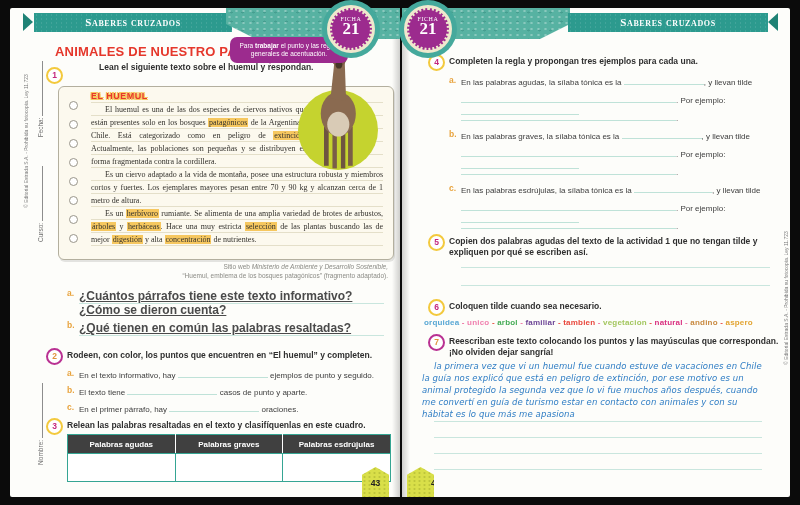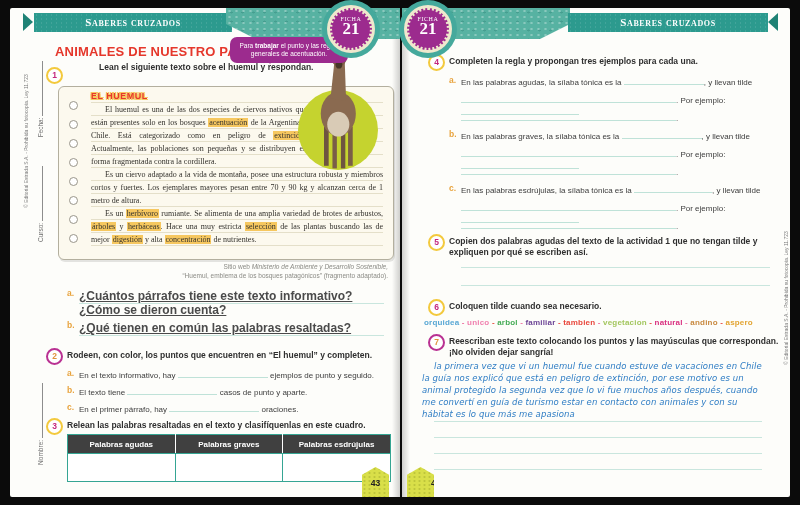--- a/index.html
+++ b/index.html
@@ -140,21 +140,21 @@
     <div class="bindc" style="left:10px;top:33px;"></div>
     <div class="bindc" style="left:10px;top:52px;"></div>
     <div class="bindc" style="left:10px;top:71px;"></div>
     <div class="bindc" style="left:10px;top:90px;"></div>
     <div class="bindc" style="left:10px;top:109px;"></div>
     <div class="bindc" style="left:10px;top:128px;"></div>
     <div class="bindc" style="left:10px;top:147px;"></div>
     <div class="htext" style="left:32px;top:3px;width:292px;height:166px;">
       <div class="deer-spacer"></div>
       <div class="htitle">EL HUEMUL</div>
-      <div class="hp"><span>El huemul es una de las dos especies de ciervos nativos que están presentes solo en los bosques </span><span class="hl">acentuación</span><span> de la Argentina y Chile. Está categorizado como en peligro de </span><span class="hl">extinción</span><span>. Actualmente, las poblaciones son pequeñas y se distribuyen en forma fragmentada contra la cordillera.</span></div>
+      <div class="hp"><span>El huemul es una de las dos especies de ciervos nativos que están presentes solo en los bosques </span><span class="hl">patagónicos</span><span> de la Argentina y Chile. Está categorizado como en peligro de </span><span class="hl">extinción</span><span>. Actualmente, las poblaciones son pequeñas y se distribuyen en forma fragmentada contra la cordillera.</span></div>
       <div class="hp"><span>Es un ciervo adaptado a la vida de montaña, posee una estructura robusta y miembros cortos y fuertes. Los ejemplares mayores pesan entre 70 y 90 kg y alcanzan cerca de 1 metro de altura.</span></div>
       <div class="hp"><span>Es un </span><span class="hl">herbívoro</span><span> rumiante. Se alimenta de una amplia variedad de brotes de arbustos, </span><span class="hl">árboles</span><span> y </span><span class="hl">herbáceas</span><span>. Hace una muy estricta </span><span class="hl">selección</span><span> de las plantas buscando las de mejor </span><span class="hl">digestión</span><span> y alta </span><span class="hl">concentración</span><span> de nutrientes.</span></div>
     </div>
   </div>
 
   <div class="limec" style="left:288px;top:82px;width:80px;height:80px;"></div>
   <svg class="deer" style="left:288px;top:30px;" width="78" height="136" viewBox="0 0 60 104">
     <rect x="20" y="68" width="3.6" height="30" fill="#6e5440"></rect>
     <rect x="26.5" y="70" width="3.4" height="30" fill="#7a5e47"></rect>
     <rect x="33" y="70" width="3.4" height="30" fill="#6e5440"></rect>

